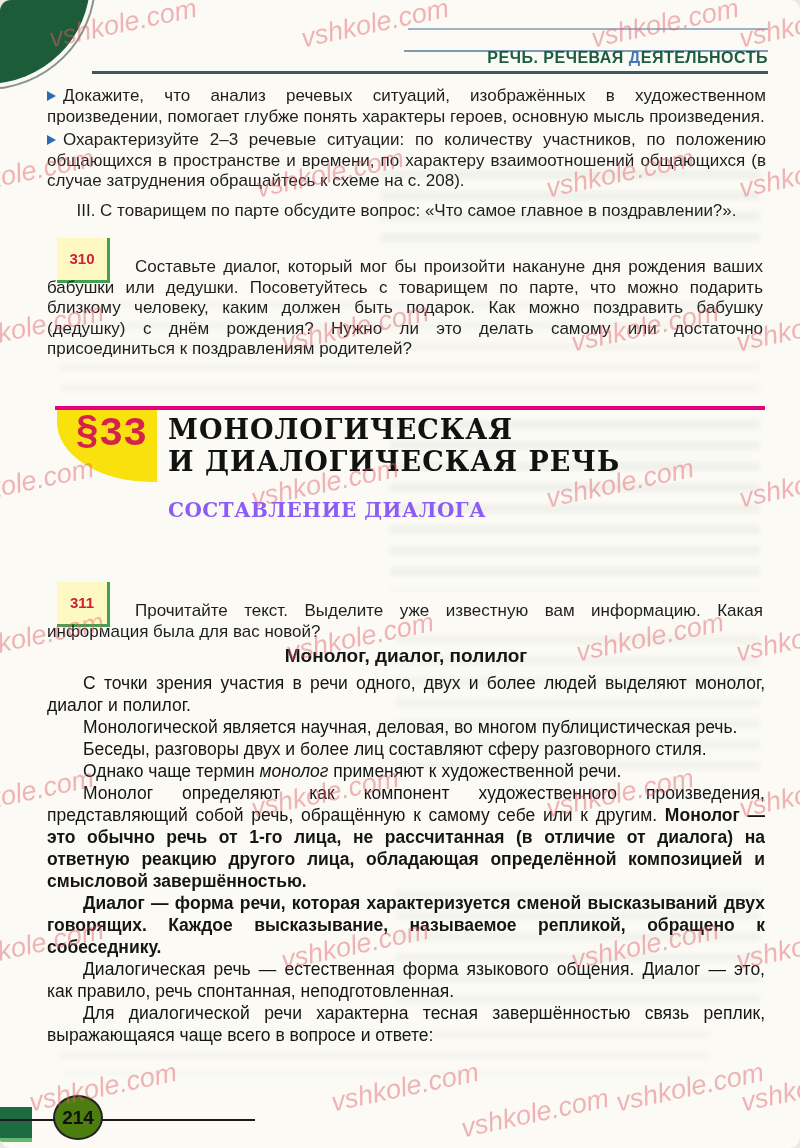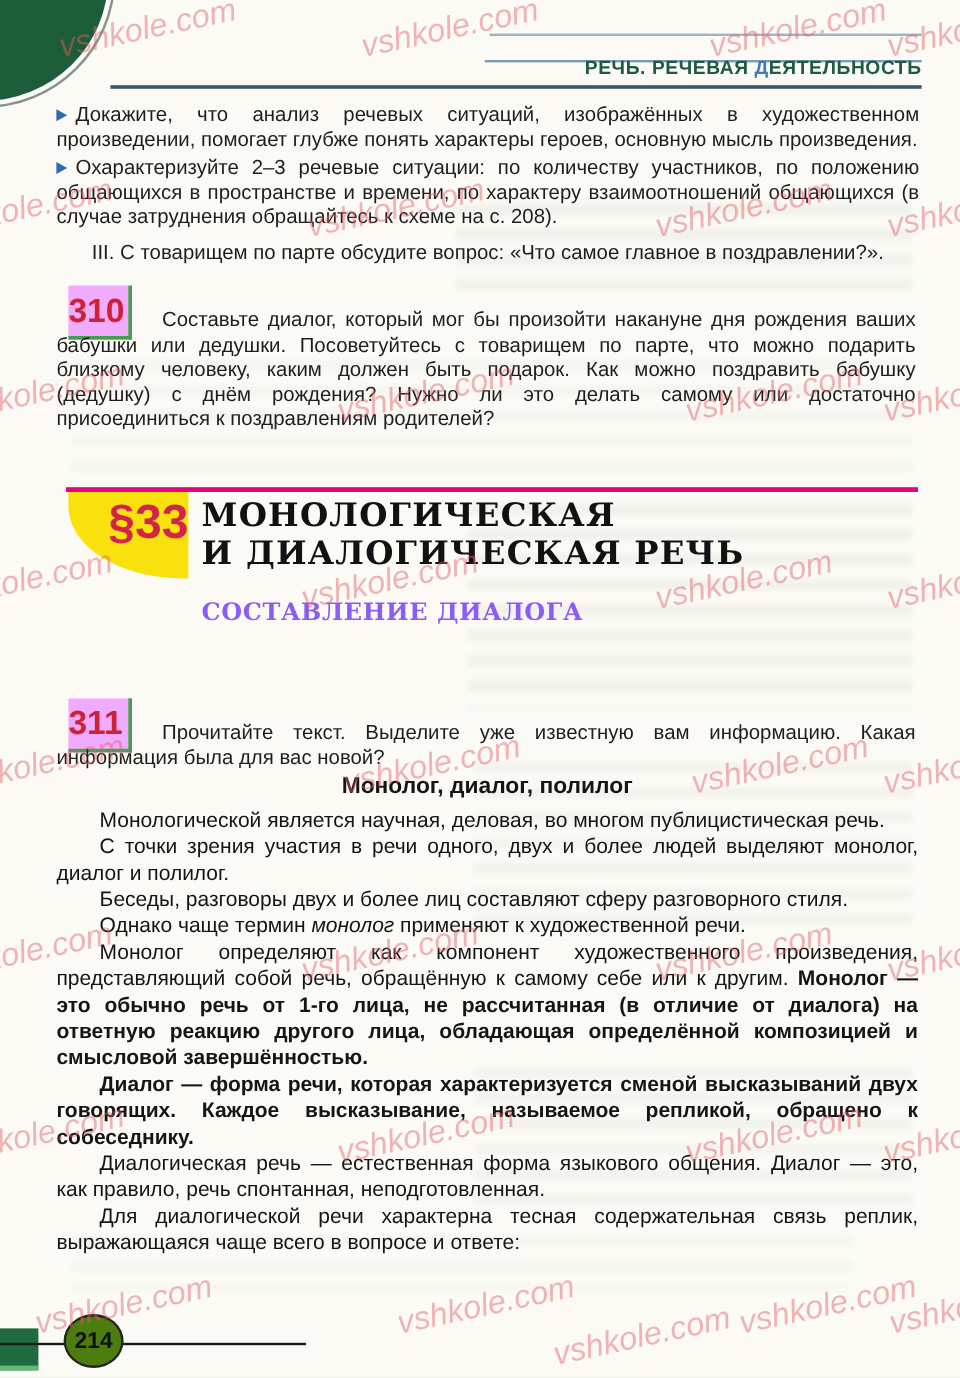--- a/index.html
+++ b/index.html
@@ -1,50 +1,50 @@
 <!DOCTYPE html>
 <html><head>
 <meta charset="utf-8">
 <style>
   html,body{margin:0;padding:0;background:#e8e8e4;}
   .page{position:relative;width:800px;height:1148px;margin:0 auto;background:#fbfaf5;overflow:hidden;
-        font-family:"Liberation Sans",sans-serif;color:#1e1e1e;}
+        font-family:"Liberation Sans",sans-serif;color:#1e1e1e;border-radius:11px;}
   
   .ghost{position:absolute;background:repeating-linear-gradient(180deg,rgba(125,140,120,.20) 0 9px,rgba(0,0,0,0) 9px 21px);
          filter:blur(2px);opacity:.38;pointer-events:none;}
   
   .corner{position:absolute;left:-14px;top:-18px;width:104px;height:102px;background:#1d5c38;
           border-radius:0 0 100% 0;box-shadow:0 0 0 4px rgba(255,255,255,.95),0 0 0 6px rgba(40,60,45,.55);}
   
   .rule-a{position:absolute;left:408px;top:28px;width:360px;height:2px;background:#9db4c6;}
   .rule-b{position:absolute;left:404px;top:50px;width:364px;height:2px;background:#7d9cb4;}
   .rule-c{position:absolute;left:92px;top:71px;width:676px;height:3px;background:#3d5668;}
   .header-text{position:absolute;left:0;top:49px;width:768px;text-align:right;
                font-weight:bold;font-size:16px;letter-spacing:.5px;color:#1d5c42;}
   .header-text .blue{color:#4479b8;}
   
   .intro{position:absolute;left:47px;top:86px;width:719px;font-size:17px;line-height:20.5px;text-align:justify;}
   .intro p{margin:0 0 3px;}
   .tri{display:inline-block;width:0;height:0;border-left:9px solid #2e6cb2;
        border-top:5.5px solid transparent;border-bottom:5.5px solid transparent;margin-right:7px;}
   .task3{margin-top:9px !important;text-align:center;}
   
-  .badge{position:absolute;width:50px;height:42px;background:#f0abfc;border-right:3px solid #43a04f;
-         border-bottom:3px solid #43a04f;color:#cf2136;font-weight:bold;font-size:28px;line-height:42px;
-         text-align:left;}
+  .badge{position:absolute;width:50px;height:42px;background:#fef9c3;border-right:3px solid #43a04f;
+         border-bottom:3px solid #43a04f;color:#cf2136;font-weight:bold;font-size:15px;line-height:42px;
+         text-align:center;}
   .badge-310{left:57px;top:238px;}
   .badge-311{left:57px;top:582px;}
   .ex-text{position:absolute;left:47px;width:716px;font-size:17px;line-height:20.5px;text-align:justify;text-indent:88px;}
   .ex310-text{top:257px;}
   .ex311-text{top:601px;}
   
   .rule-magenta{position:absolute;left:55px;top:406px;width:710px;height:4px;background:#e6017e;}
   .sec-shape{position:absolute;left:57px;top:410px;width:100px;height:72px;background:#f8e10c;
              border-bottom-left-radius:95px 60px;}
-  .sec-num{display:block;text-align:right;padding-left:8px;font-family:Liberation Sans, sans-serif;
+  .sec-num{display:block;text-align:center;padding-left:8px;font-family:Liberation Mono, monospace;
            font-weight:bold;font-size:40px;line-height:50px;color:#d4234b;}
   .sec-title{position:absolute;left:168px;top:414px;font-family:"DejaVu Serif",serif;font-weight:bold;
              font-size:27px;line-height:32px;letter-spacing:1px;color:#121212;}
   .sec-subtitle{position:absolute;left:168px;top:497px;font-family:"DejaVu Serif",serif;font-weight:bold;
                 font-size:20px;line-height:26px;letter-spacing:.5px;color:#8b5cf6;}
   
   .article{position:absolute;left:47px;top:645px;width:718px;font-family:Liberation Sans, sans-serif;color:#151515;}
   .article-heading{font-weight:bold;font-size:19px;text-align:center;margin:0 0 5px;}
   .article p{font-size:17.5px;line-height:22px;text-align:justify;text-indent:36px;margin:0;}
   .run-regular{font-weight:normal;}
@@ -101,28 +101,28 @@
     <div class="sec-subtitle">
       <div>СОСТАВЛЕНИЕ ДИАЛОГА</div>
     </div>
 
     <div class="badge badge-311">311</div>
     <div class="ex-text ex311-text">Прочитайте текст. Выделите уже известную вам информацию. Какая информация была для вас новой?</div>
 
     <div class="article">
       <h2 class="article-heading">Монолог, диалог, полилог</h2>
       <div>
+          <p><span class="run-regular">С точки зрения участия в речи одного, двух и более людей выделяют монолог, диалог и полилог.</span></p>
           <p><span class="run-regular">Монологической является научная, деловая, во многом публицистическая речь.</span></p>
-          <p><span class="run-regular">С точки зрения участия в речи одного, двух и более людей выделяют монолог, диалог и полилог.</span></p>
           <p><span class="run-regular">Беседы, разговоры двух и более лиц составляют сферу разговорного стиля.</span></p>
           <p><span class="run-regular">Однако чаще термин </span><span class="run-italic">монолог</span><span class="run-regular"> применяют к художественной речи.</span></p>
           <p><span class="run-regular">Монолог определяют как компонент художественного произведения, представляющий собой речь, обращённую к самому себе или к другим. </span><span class="run-bold">Монолог — это обычно речь от 1-го лица, не рассчитанная (в отличие от диалога) на ответную реакцию другого лица, обладающая определённой композицией и смысловой завершённостью.</span></p>
           <p><span class="run-bold">Диалог — форма речи, которая характеризуется сменой высказываний двух говорящих. Каждое высказывание, называемое репликой, обращено к собеседнику.</span></p>
           <p><span class="run-regular">Диалогическая речь — естественная форма языкового общения. Диалог — это, как правило, речь спонтанная, неподготовленная.</span></p>
-          <p><span class="run-regular">Для диалогической речи характерна тесная содержательная связь реплик, выражающаяся чаще всего в вопросе и ответе:</span></p>
+          <p><span class="run-regular">Для диалогической речи характерна тесная завершённостью связь реплик, выражающаяся чаще всего в вопросе и ответе:</span></p>
         </div>
     </div>
 
     <div class="foot-green"></div>
     <div class="foot-line"></div>
     <div class="foot-circle">214</div>
   </div>
 
   <div class="wm-layer">
       <span class="wm" style="left: 48px; top: 8px;">vshkole.com</span>

